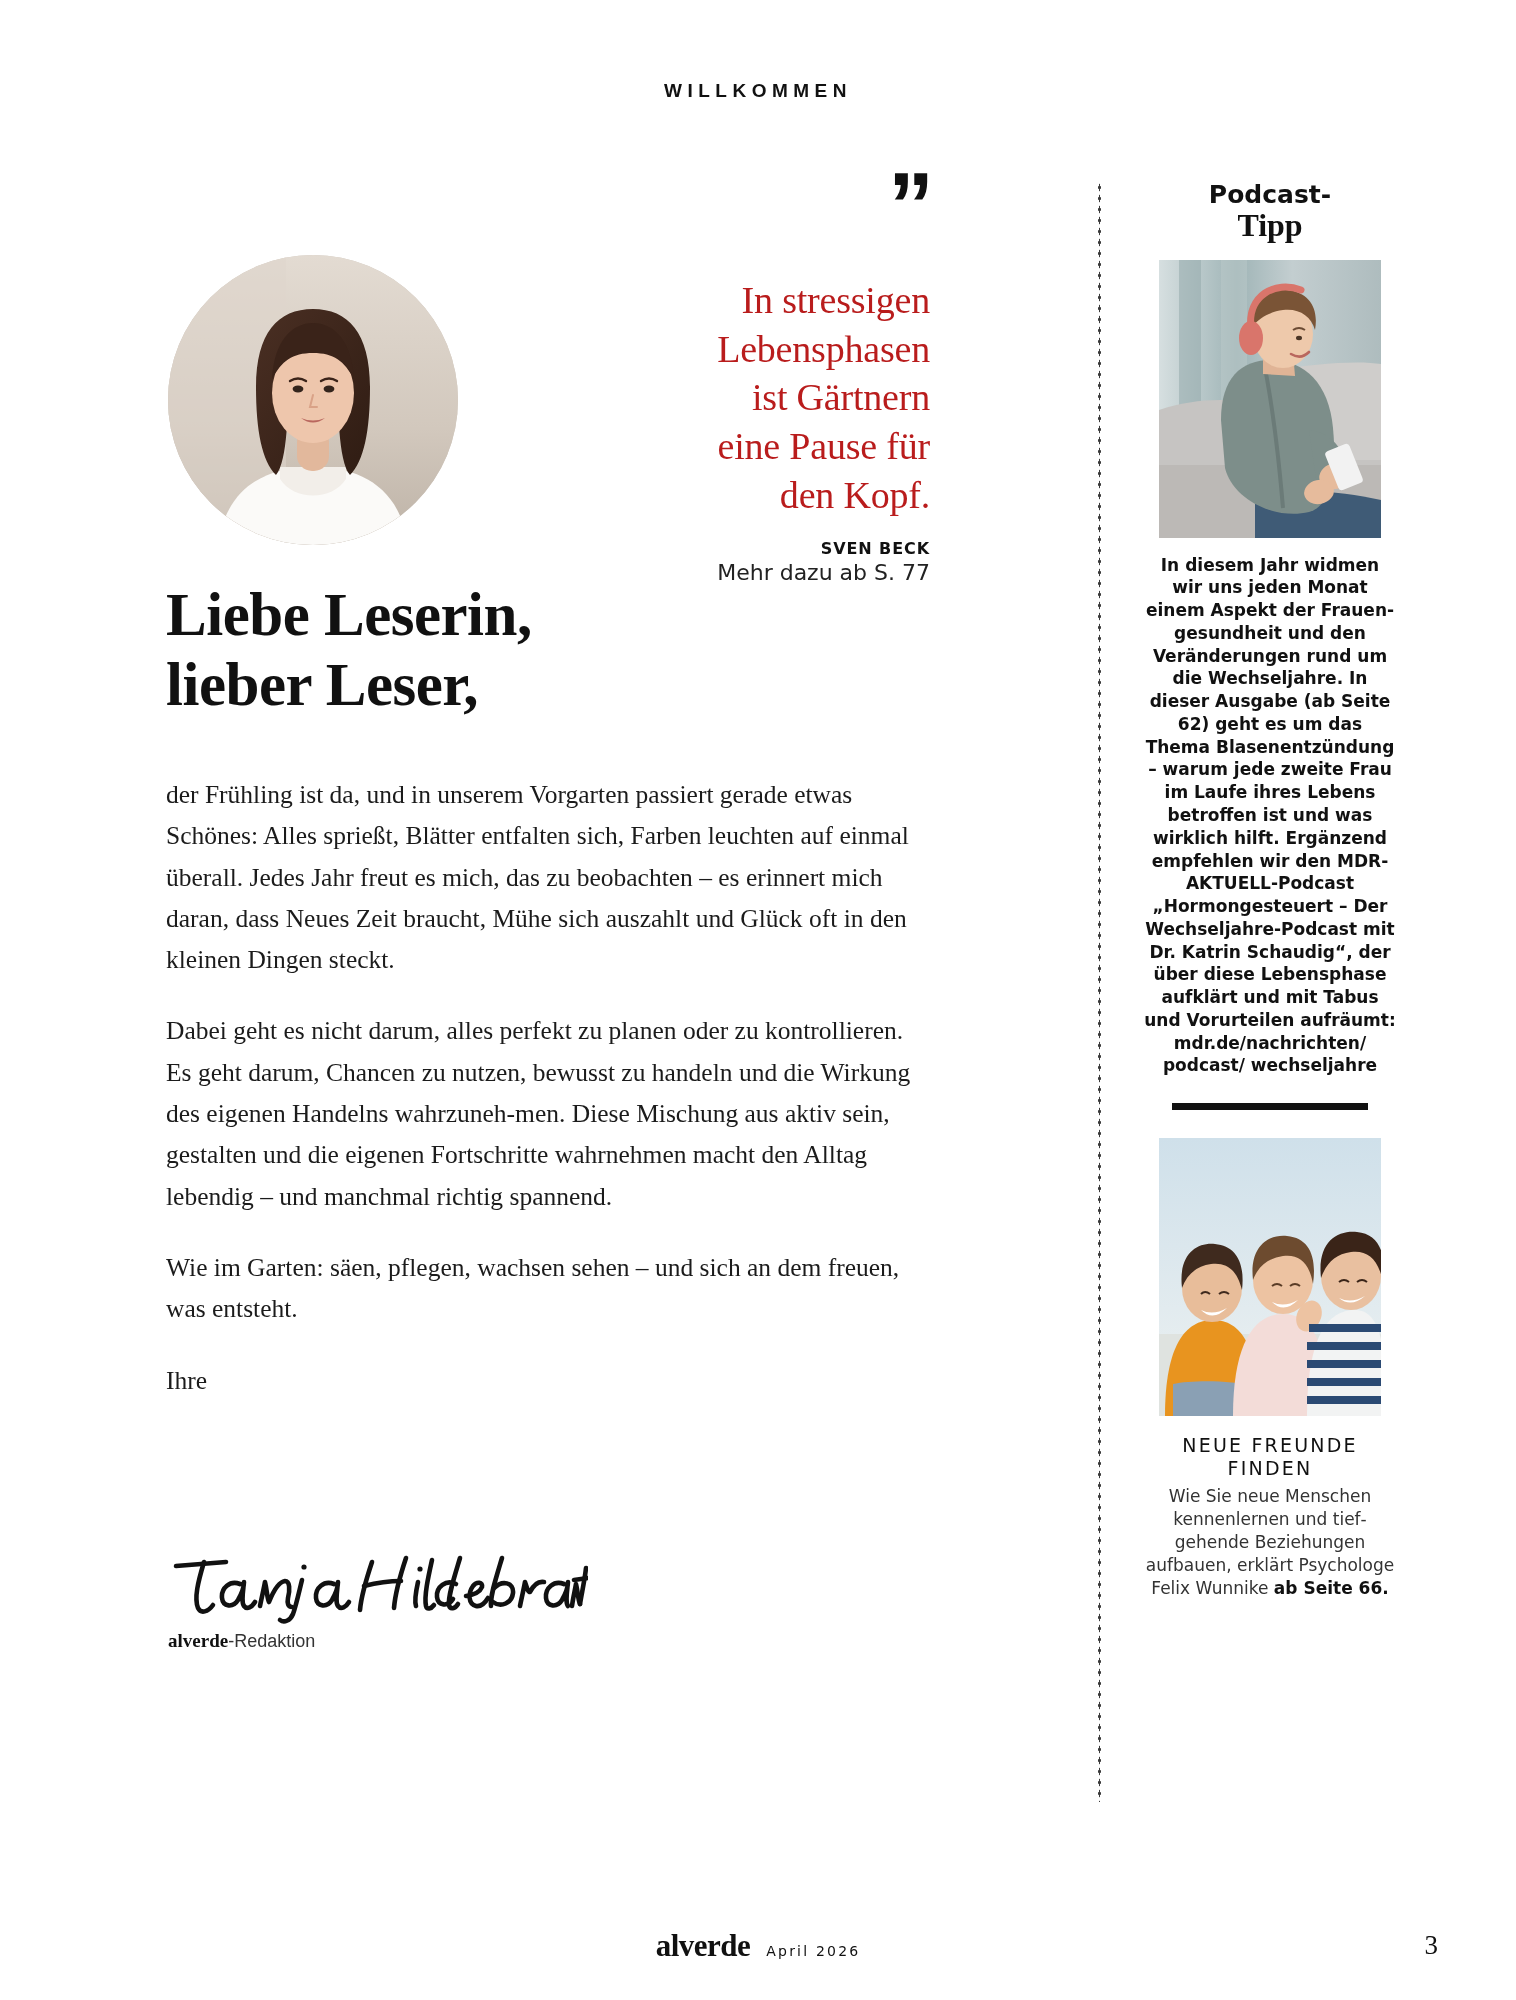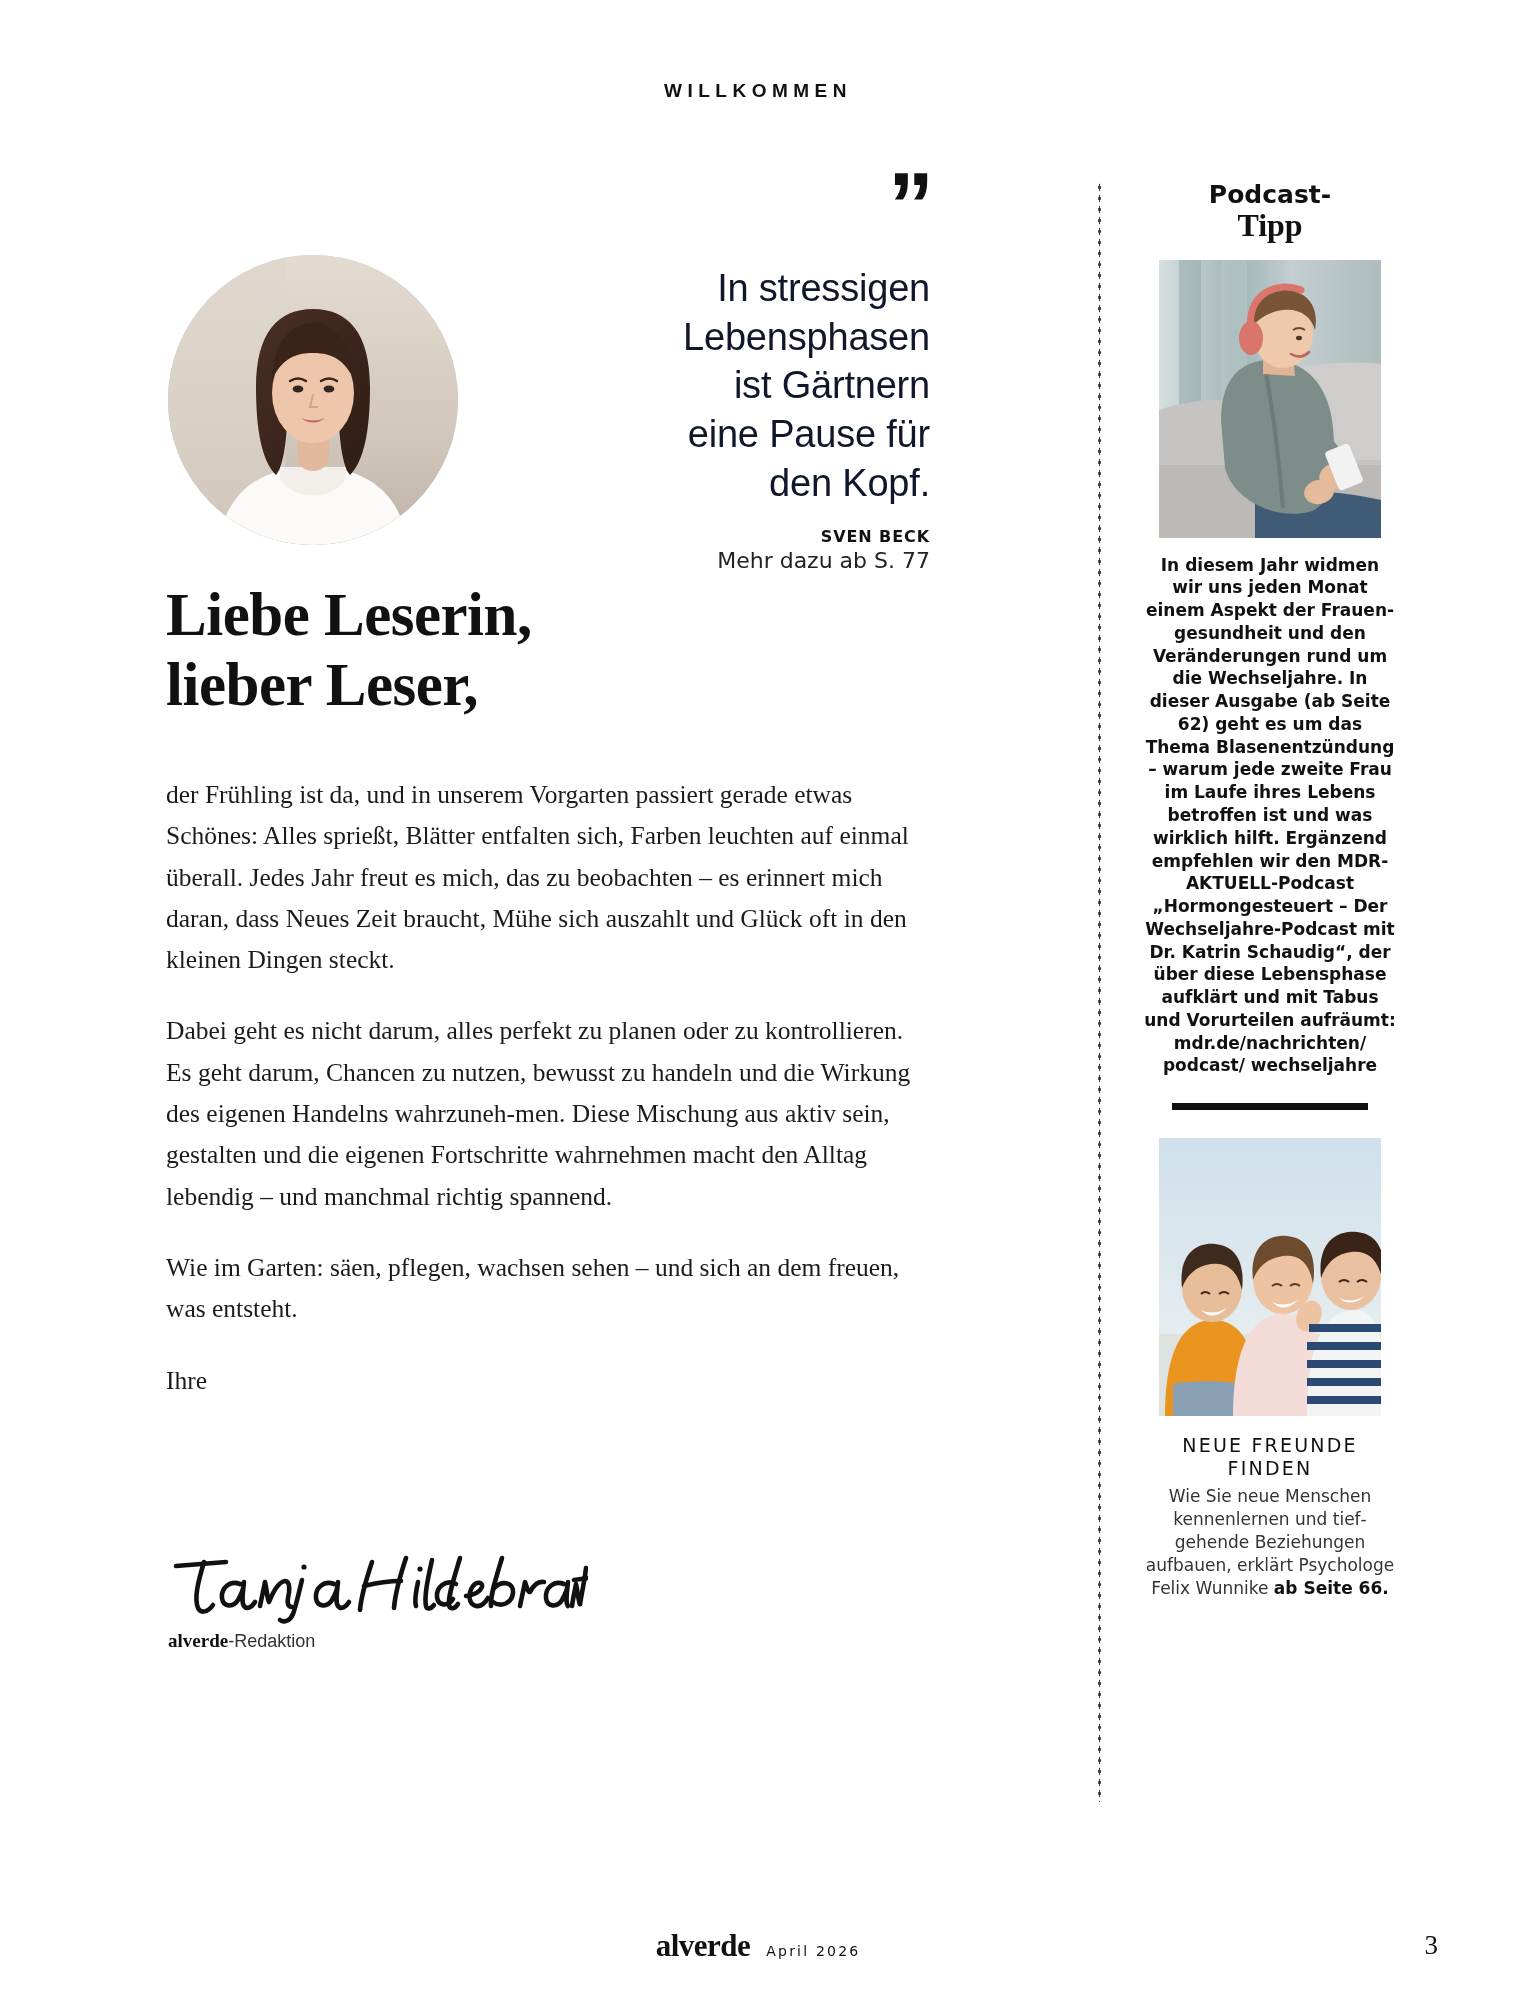--- a/index.html
+++ b/index.html
@@ -61,26 +61,26 @@
   .quote-mark {
     font-family: "Liberation Sans", sans-serif;
     font-size: 92px;
     font-weight: 700;
     line-height: 0.55;
     color: #111;
     letter-spacing: -4px;
     height: 58px;
   }
   .quote-text {
-    margin-top: 26px;
-    font-family: Liberation Sans, sans-serif;
+    margin-top: 38px;
+    font-family: Liberation Serif, serif;
     font-size: 38px;
     font-weight: 300;
     line-height: 1.28;
-    color: #0f172a;
+    color: #b91c1c;
     letter-spacing: -0.2px;
   }
   .quote-author {
     margin-top: 20px;
     font-family: "DejaVu Sans", sans-serif;
     font-size: 16px;
     font-weight: 700;
     letter-spacing: 0.9px;
     color: #111;
   }

